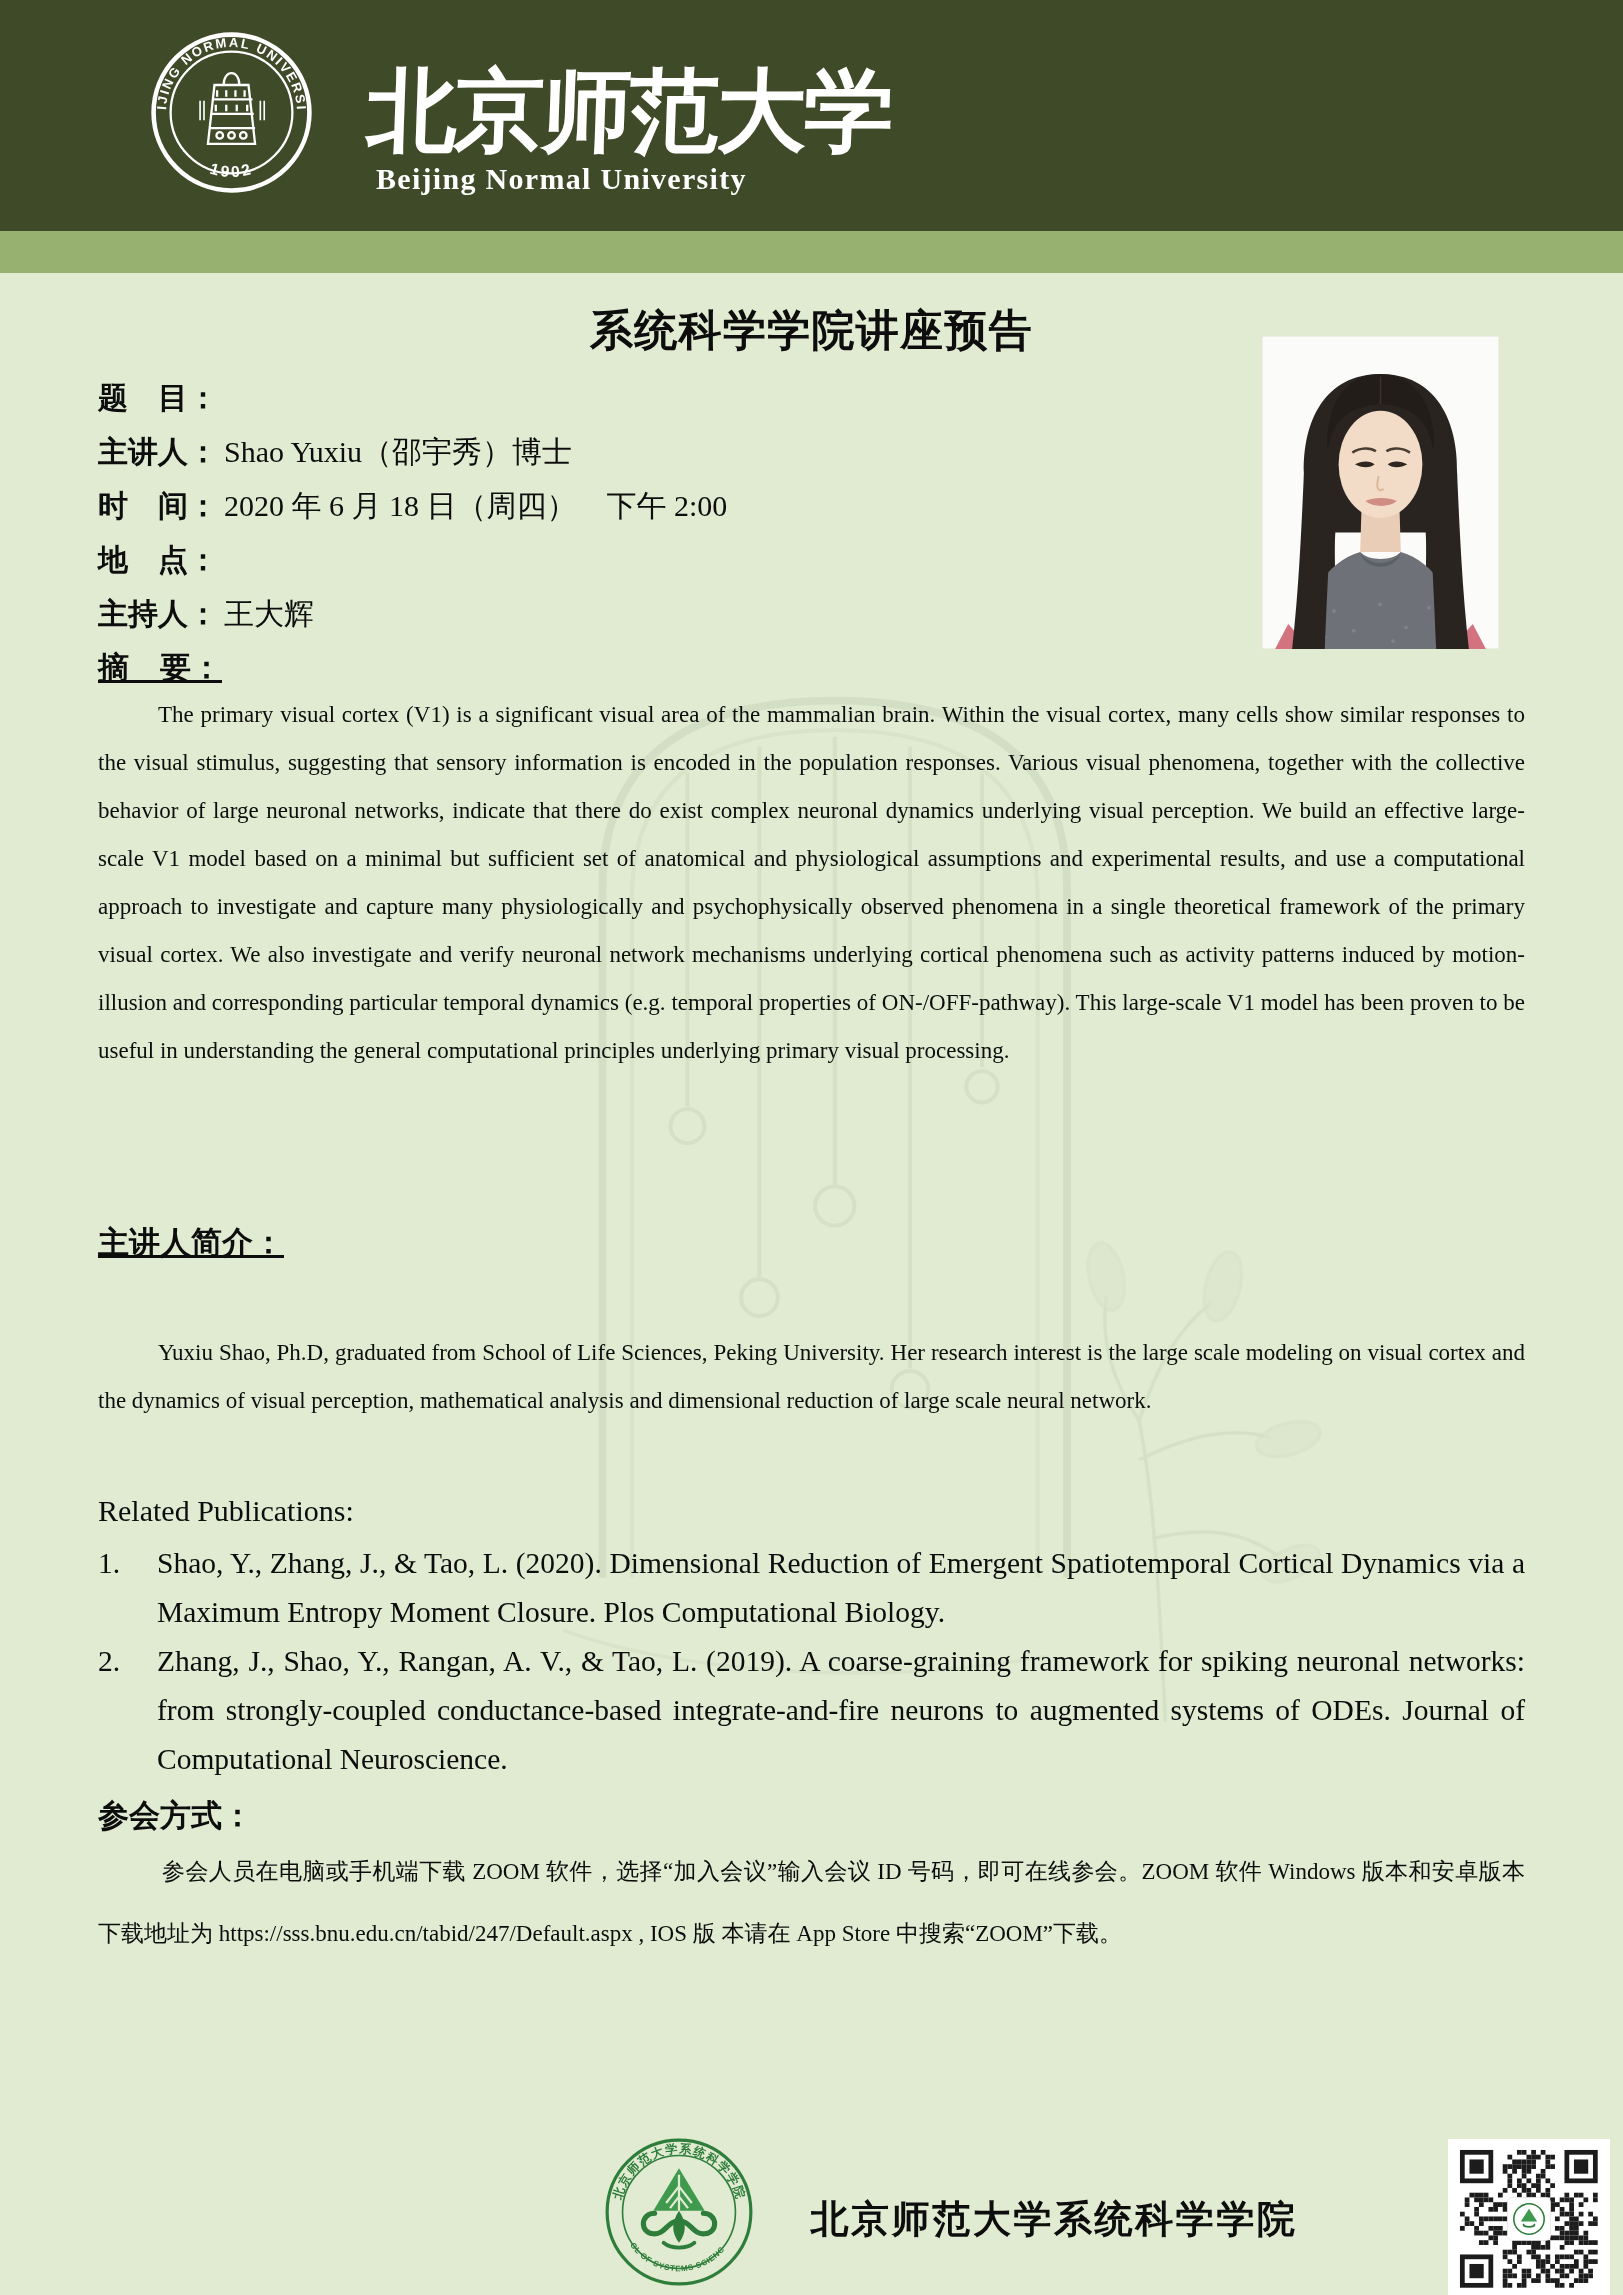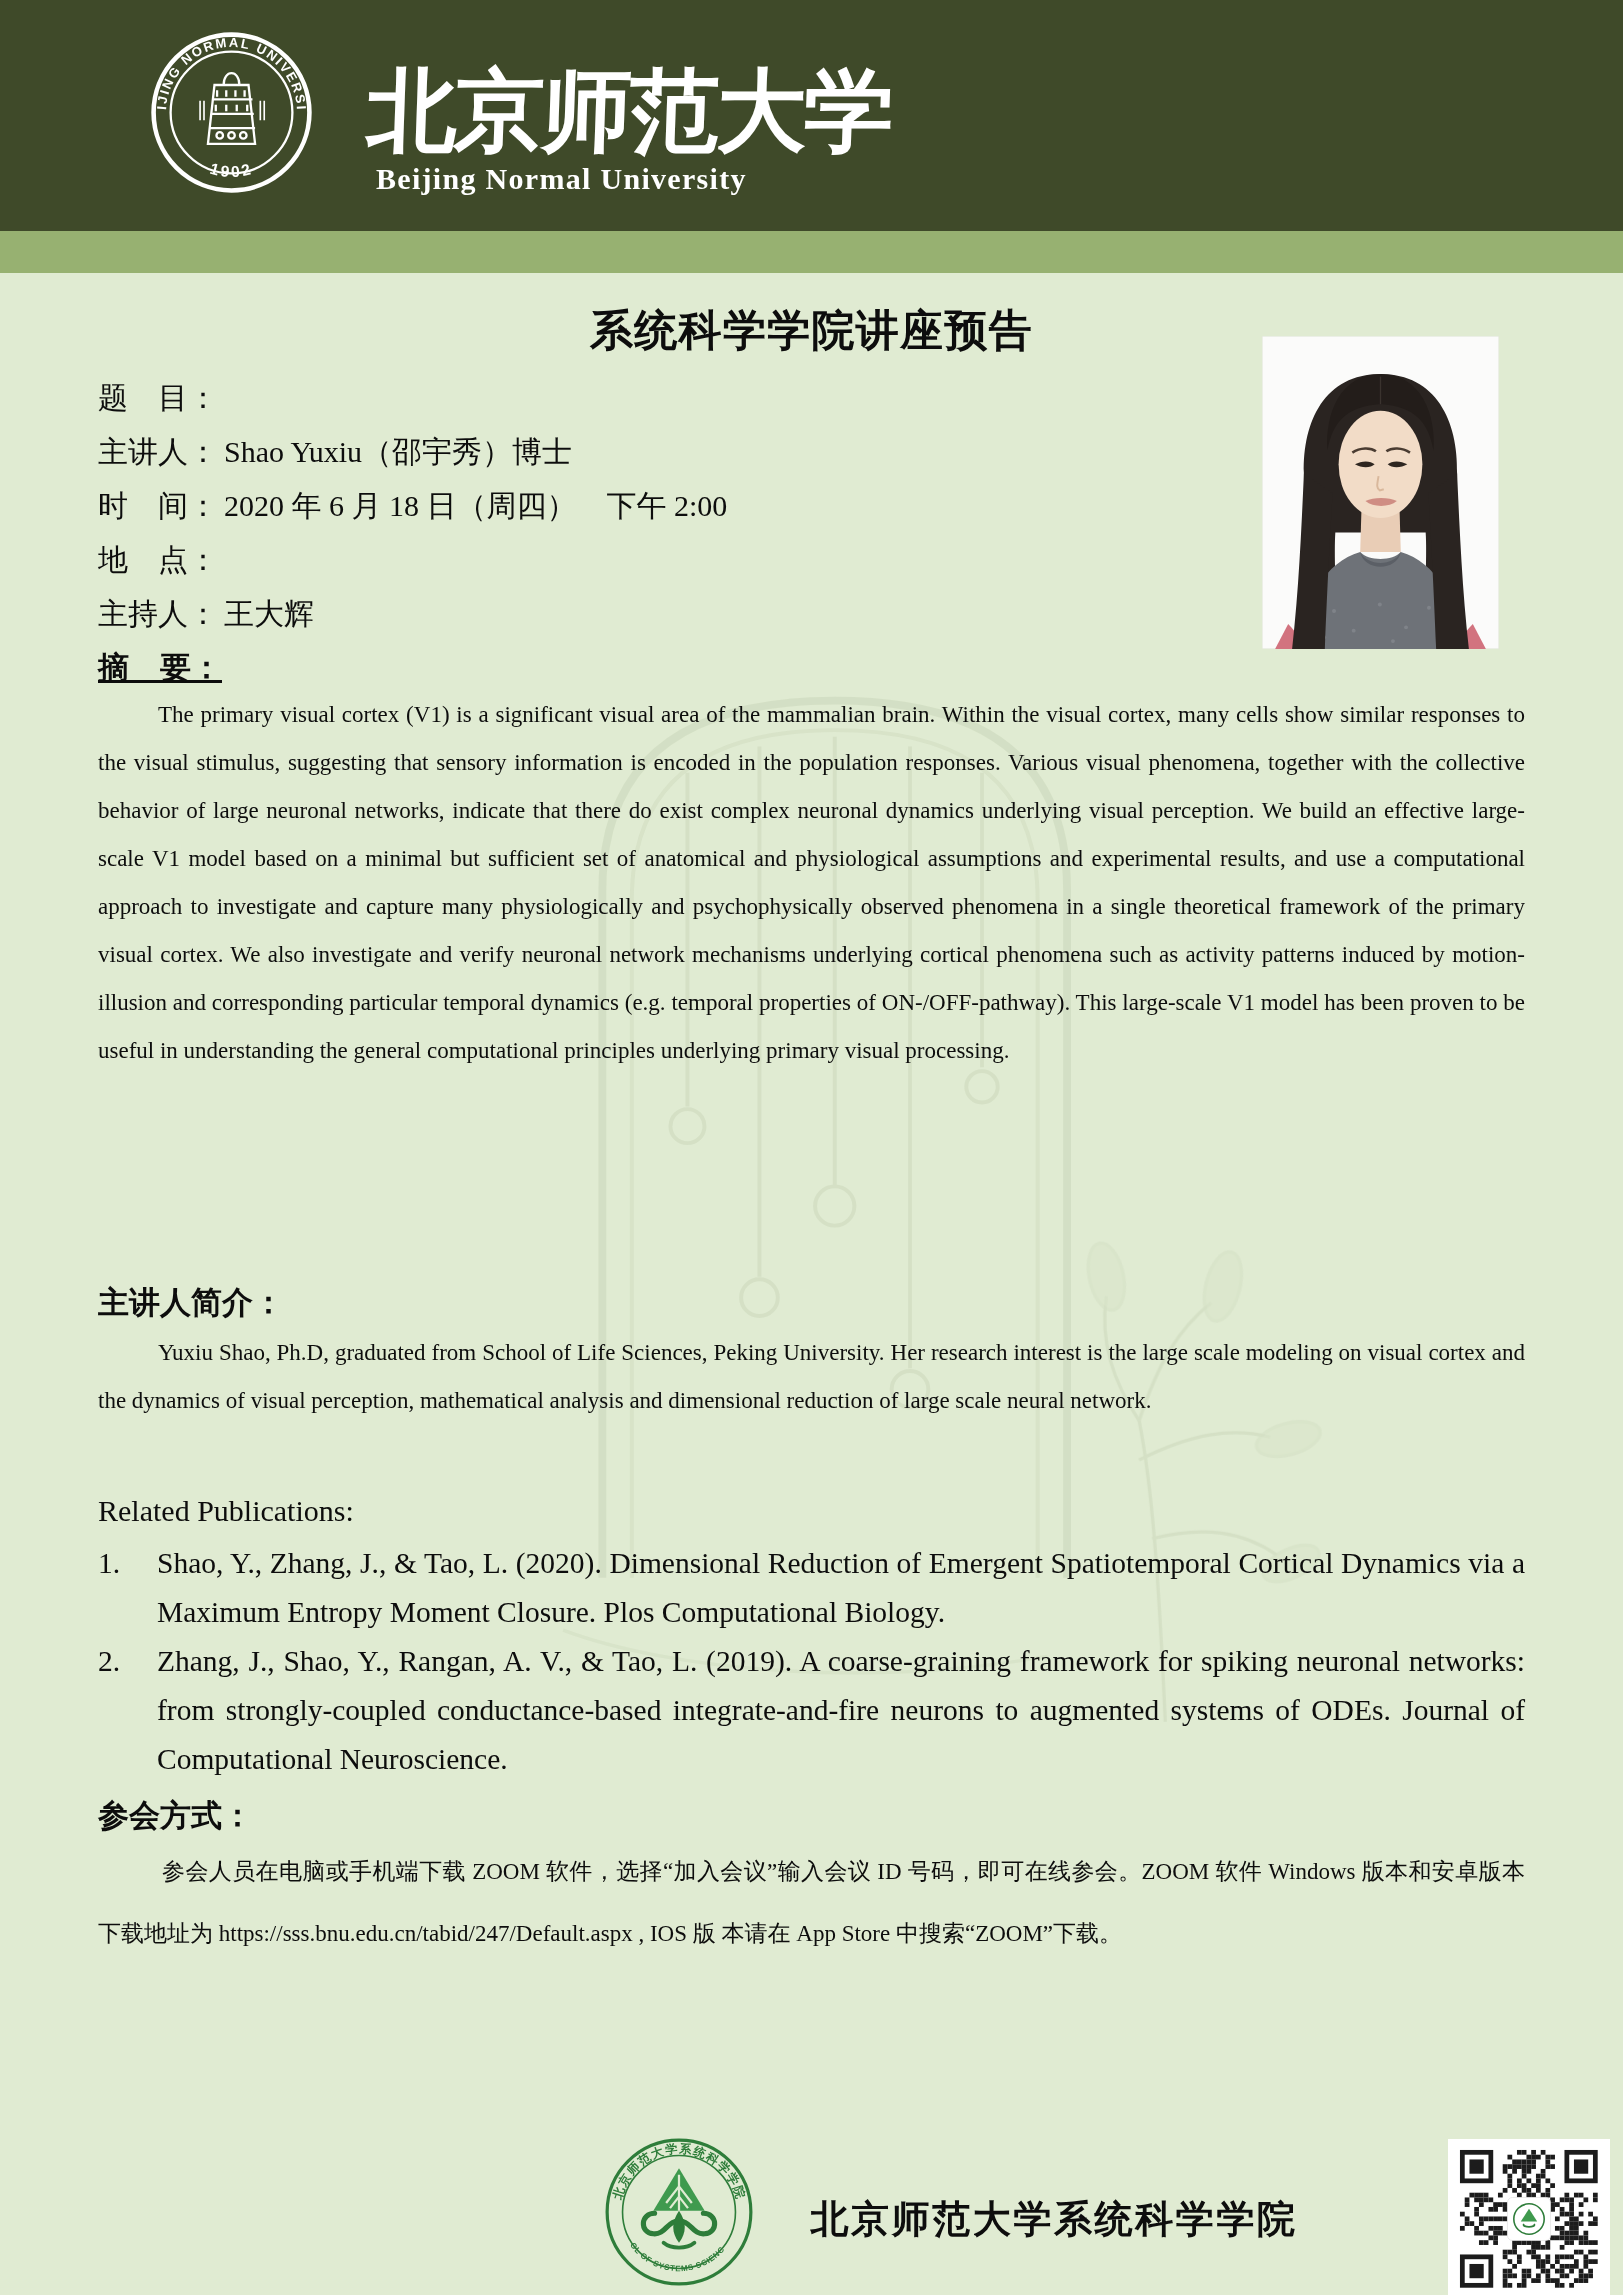--- a/index.html
+++ b/index.html
@@ -16,21 +16,21 @@
        letter-spacing:1.3px;font-family:"Liberation Serif","DejaVu Serif",serif;white-space:nowrap;}
   
   .watermark{position:absolute;left:406px;top:609px;width:936px;height:1139px;opacity:.33;z-index:0;}
   .content{position:relative;z-index:1;}
   
   .title{position:absolute;left:0;top:302px;width:1623px;margin:0;text-align:center;
          font-size:43px;font-weight:700;letter-spacing:1.3px;}
   
   .info{position:absolute;left:98px;top:378px;width:1152px;}
   .row{display:flex;align-items:baseline;height:54px;}
-  .lab{width:126px;font-family:"Liberation Sans","DejaVu Sans",sans-serif;font-weight:400;
+  .lab{width:126px;font-family:"Liberation Sans","DejaVu Sans",sans-serif;font-weight:700;
        font-size:30px;white-space:nowrap;flex:0 0 auto;}
   .val{font-size:30px;white-space:nowrap;}
   .sec-head{position:absolute;left:98px;font-family:"Liberation Sans","DejaVu Sans",sans-serif;
             font-weight:700;font-size:31px;}
   .para{position:absolute;left:98px;width:1427px;margin:0;font-size:23px;line-height:48px;
         text-align:justify;text-indent:60px;}
   
   .photo{position:absolute;left:1262px;top:336px;width:237px;height:313px;}
   
   .pub-head{position:absolute;left:98px;top:1494px;font-size:30px;}
@@ -176,21 +176,21 @@
       <path d="M40,440 C52,452 60,466 62,478 L20,478 Z" fill="#d2737f"></path>
       <path d="M322,440 C310,452 302,466 300,478 L342,478 Z" fill="#d2737f"></path>
 
       <path d="M64,210 C60,300 56,390 46,478 L96,478 C100,380 104,300 108,240 Z" fill="#2a2421"></path>
       <path d="M298,210 C302,300 306,390 316,478 L266,478 C262,380 258,300 254,240 Z" fill="#2a2421"></path>
     </svg>
 
     <div class="sec-head" style="top:647px;text-decoration:underline;">摘　要：</div>
     <p class="para" style="top:691px;">The primary visual cortex (V1) is a significant visual area of the mammalian brain. Within the visual cortex, many cells show similar responses to the visual stimulus, suggesting that sensory information is encoded in the population responses. Various visual phenomena, together with the collective behavior of large neuronal networks, indicate that there do exist complex neuronal dynamics underlying visual perception. We build an effective large-scale V1 model based on a minimal but sufficient set of anatomical and physiological assumptions and experimental results, and use a computational approach to investigate and capture many physiologically and psychophysically observed phenomena in a single theoretical framework of the primary visual cortex. We also investigate and verify neuronal network mechanisms underlying cortical phenomena such as activity patterns induced by motion-illusion and corresponding particular temporal dynamics (e.g. temporal properties of ON-/OFF-pathway). This large-scale V1 model has been proven to be useful in understanding the general computational principles underlying primary visual processing.</p>
 
-    <div class="sec-head" style="top:1282px;">主讲人简介：</div>
+    <div class="sec-head" style="top:1222px;text-decoration:underline;">主讲人简介：</div>
     <p class="para" style="top:1329px;">Yuxiu Shao, Ph.D, graduated from School of Life Sciences, Peking University. Her research interest is the large scale modeling on visual cortex and the dynamics of visual perception, mathematical analysis and dimensional reduction of large scale neural network.</p>
 
     <div class="pub-head">Related Publications:</div>
     <div class="pubs">
       <div class="pub">
         <span class="num">1.</span>
         <div class="ptext">Shao, Y., Zhang, J., &amp; Tao, L. (2020). Dimensional Reduction of Emergent Spatiotemporal Cortical Dynamics via a Maximum Entropy Moment Closure. Plos Computational Biology.</div>
       </div>
       <div class="pub">
         <span class="num">2.</span>

